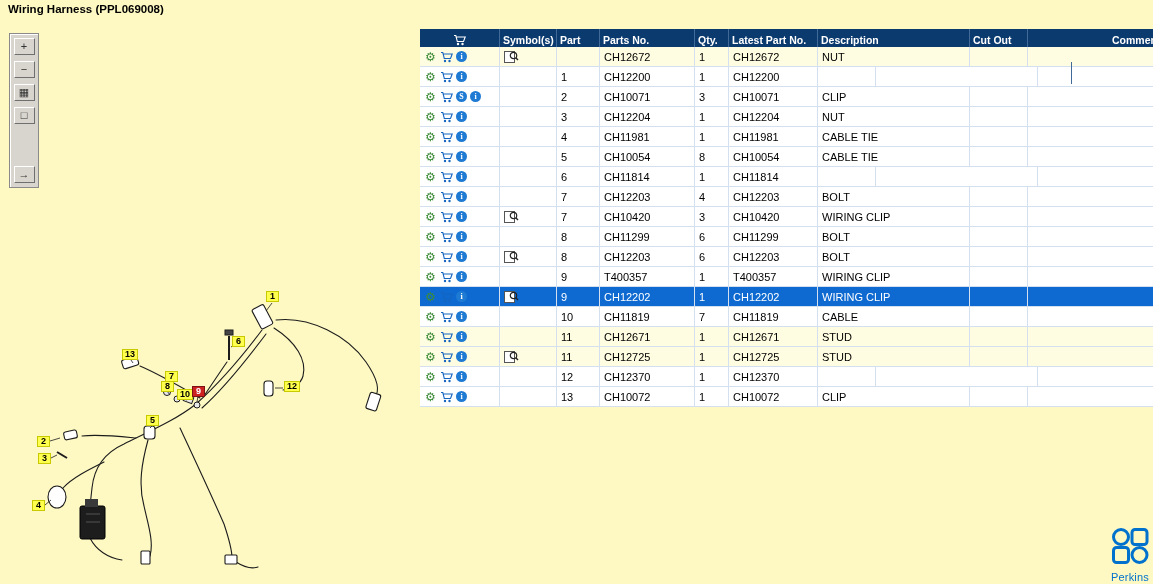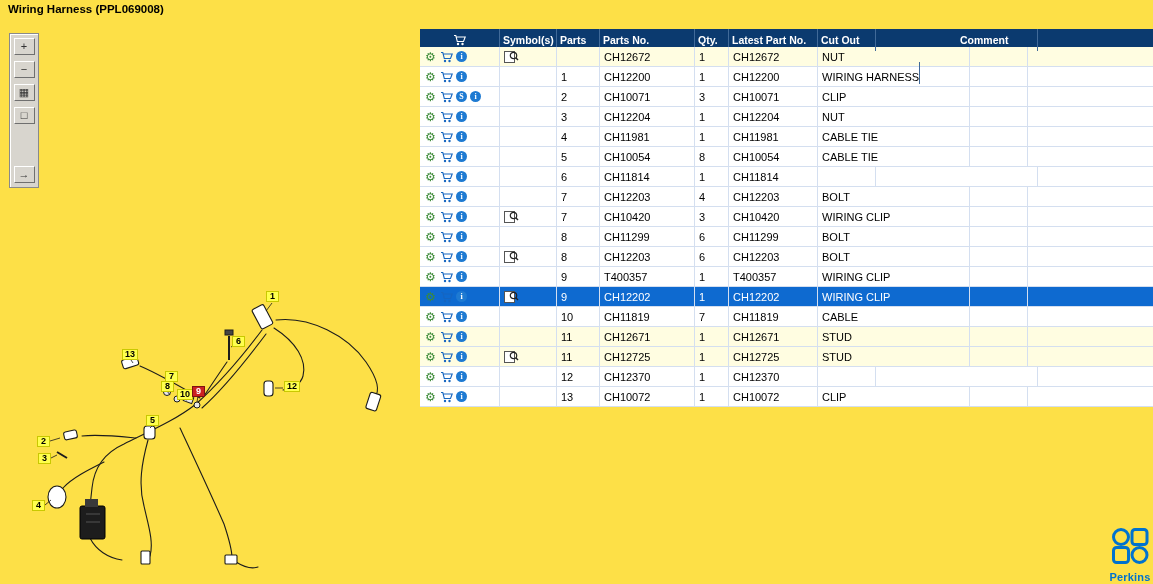--- a/index.html
+++ b/index.html
@@ -1,18 +1,18 @@
 <!DOCTYPE html>
 <html><head>
 <meta charset="utf-8">
 <style>
   * { margin:0; padding:0; box-sizing:border-box; }
   html,body { background:#ffffff; }
   body { font-family:"Liberation Sans", sans-serif; }
-  .app { position:relative; width:1153px; height:584px; background:#fde047; overflow:hidden; }
+  .app { position:relative; width:1153px; height:584px; background:#fef9c3; overflow:hidden; }
 
   
   .titlebar { position:absolute; left:8px; top:3px; font-size:11.5px; font-weight:bold; color:#000; }
 
   
   .viewer-toolbar { position:absolute; left:9px; top:33px; width:30px; background:#d8d5ce;
     border:1px solid #8a8a8a; box-shadow:inset 1px 1px 0 #ffffff; padding:4px 0;
     display:flex; flex-direction:column; align-items:center; gap:6px; z-index:5; }
   .tool-btn { width:21px; height:17px; background:#d8d5ce; border:1px solid;
     border-color:#ffffff #6f6f6f #6f6f6f #ffffff; font-size:11px; line-height:1; color:#333;
@@ -44,21 +44,21 @@
 
   .icon { display:inline-flex; align-items:center; justify-content:center; }
   .gear { font-size:12px; color:#3d8b37; width:13px; }
   .roundbadge { width:11px; height:11px; border-radius:50%; background:#1e7ad2; color:#fff;
     font-size:8px; font-weight:bold; font-family:"Liberation Serif", serif; }
   .symb { display:inline-flex; }
 
   
   .brand { position:absolute; left:1101px; top:526px; width:58px; display:flex;
     flex-direction:column; align-items:center; gap:1px; z-index:2; }
-  .brand-text { font-size:11px; font-weight:bold; color:#0072ce; letter-spacing:0.2px; }
+  .brand-text { font-size:11px; font-weight:normal; color:#0072ce; letter-spacing:0.2px; }
 </style>
 </head>
 <body>
 
 <div class="app">
 
   <div class="titlebar">Wiring Harness (PPL069008)</div>
 
   <svg class="harness" width="420" height="584" viewBox="0 0 420 584">
     <g fill="none" stroke="#1c1c1c" stroke-width="1.1" stroke-linecap="round" stroke-linejoin="round">
@@ -145,24 +145,25 @@
       <div class="th c0" style="justify-content:center;">
         <span class="icon">
           <svg width="13" height="12" viewBox="0 0 13 12">
               <path d="M1 1.5h1.8l1.5 6h6.2l1.7-4.5H3.2" fill="none" stroke="#ffffff" stroke-width="1.1"></path>
               <circle cx="5" cy="10" r="1.2" fill="#ffffff"></circle>
               <circle cx="9.5" cy="10" r="1.2" fill="#ffffff"></circle>
             </svg>
         </span>
       </div>
       <div class="th c1">Symbol(s)</div>
-      <div class="th c2">Parts</div>
+      <div class="th c2">Part</div>
       <div class="th c3">Parts No.</div>
       <div class="th c4">Qty.</div>
       <div class="th c5">Latest Part No.</div>
+      <div class="th c6">Description</div>
       <div class="th c7">Cut Out</div>
       <div class="th c8">Cut In</div>
       <div class="th c9">Comment</div>
     </div>
     <div id="tbody">
         <div class="tr cream">
     <div class="td c0">
       <span class="icon gear">⚙</span>
       <span class="icon">
         <svg width="13" height="12" viewBox="0 0 13 12">
@@ -211,21 +212,20 @@
                 <rect x="0.5" y="1.5" width="10" height="11" fill="#fff" stroke="#555"></rect>
                 <circle cx="9.5" cy="5.5" r="3.2" fill="none" stroke="#222" stroke-width="1.2"></circle>
                 <line x1="11.8" y1="7.8" x2="14" y2="10" stroke="#222" stroke-width="1.4"></line>
               </svg>
       </span>
     </div>
     <div class="td c2">1</div>
     <div class="td c3">CH12200</div>
     <div class="td c4">1</div>
     <div class="td c5">CH12200</div>
-    <div class="td c6">WIRING HARNESS</div>
     <div class="td c7"></div>
     <div class="td c8"></div>
     <div class="td c9"></div>
   </div>
         <div class="tr">
     <div class="td c0">
       <span class="icon gear">⚙</span>
       <span class="icon">
         <svg width="13" height="12" viewBox="0 0 13 12">
                 <path d="M1 1.5h1.8l1.5 6h6.2l1.7-4.5H3.2" fill="none" stroke="#1565c0" stroke-width="1.1"></path>

